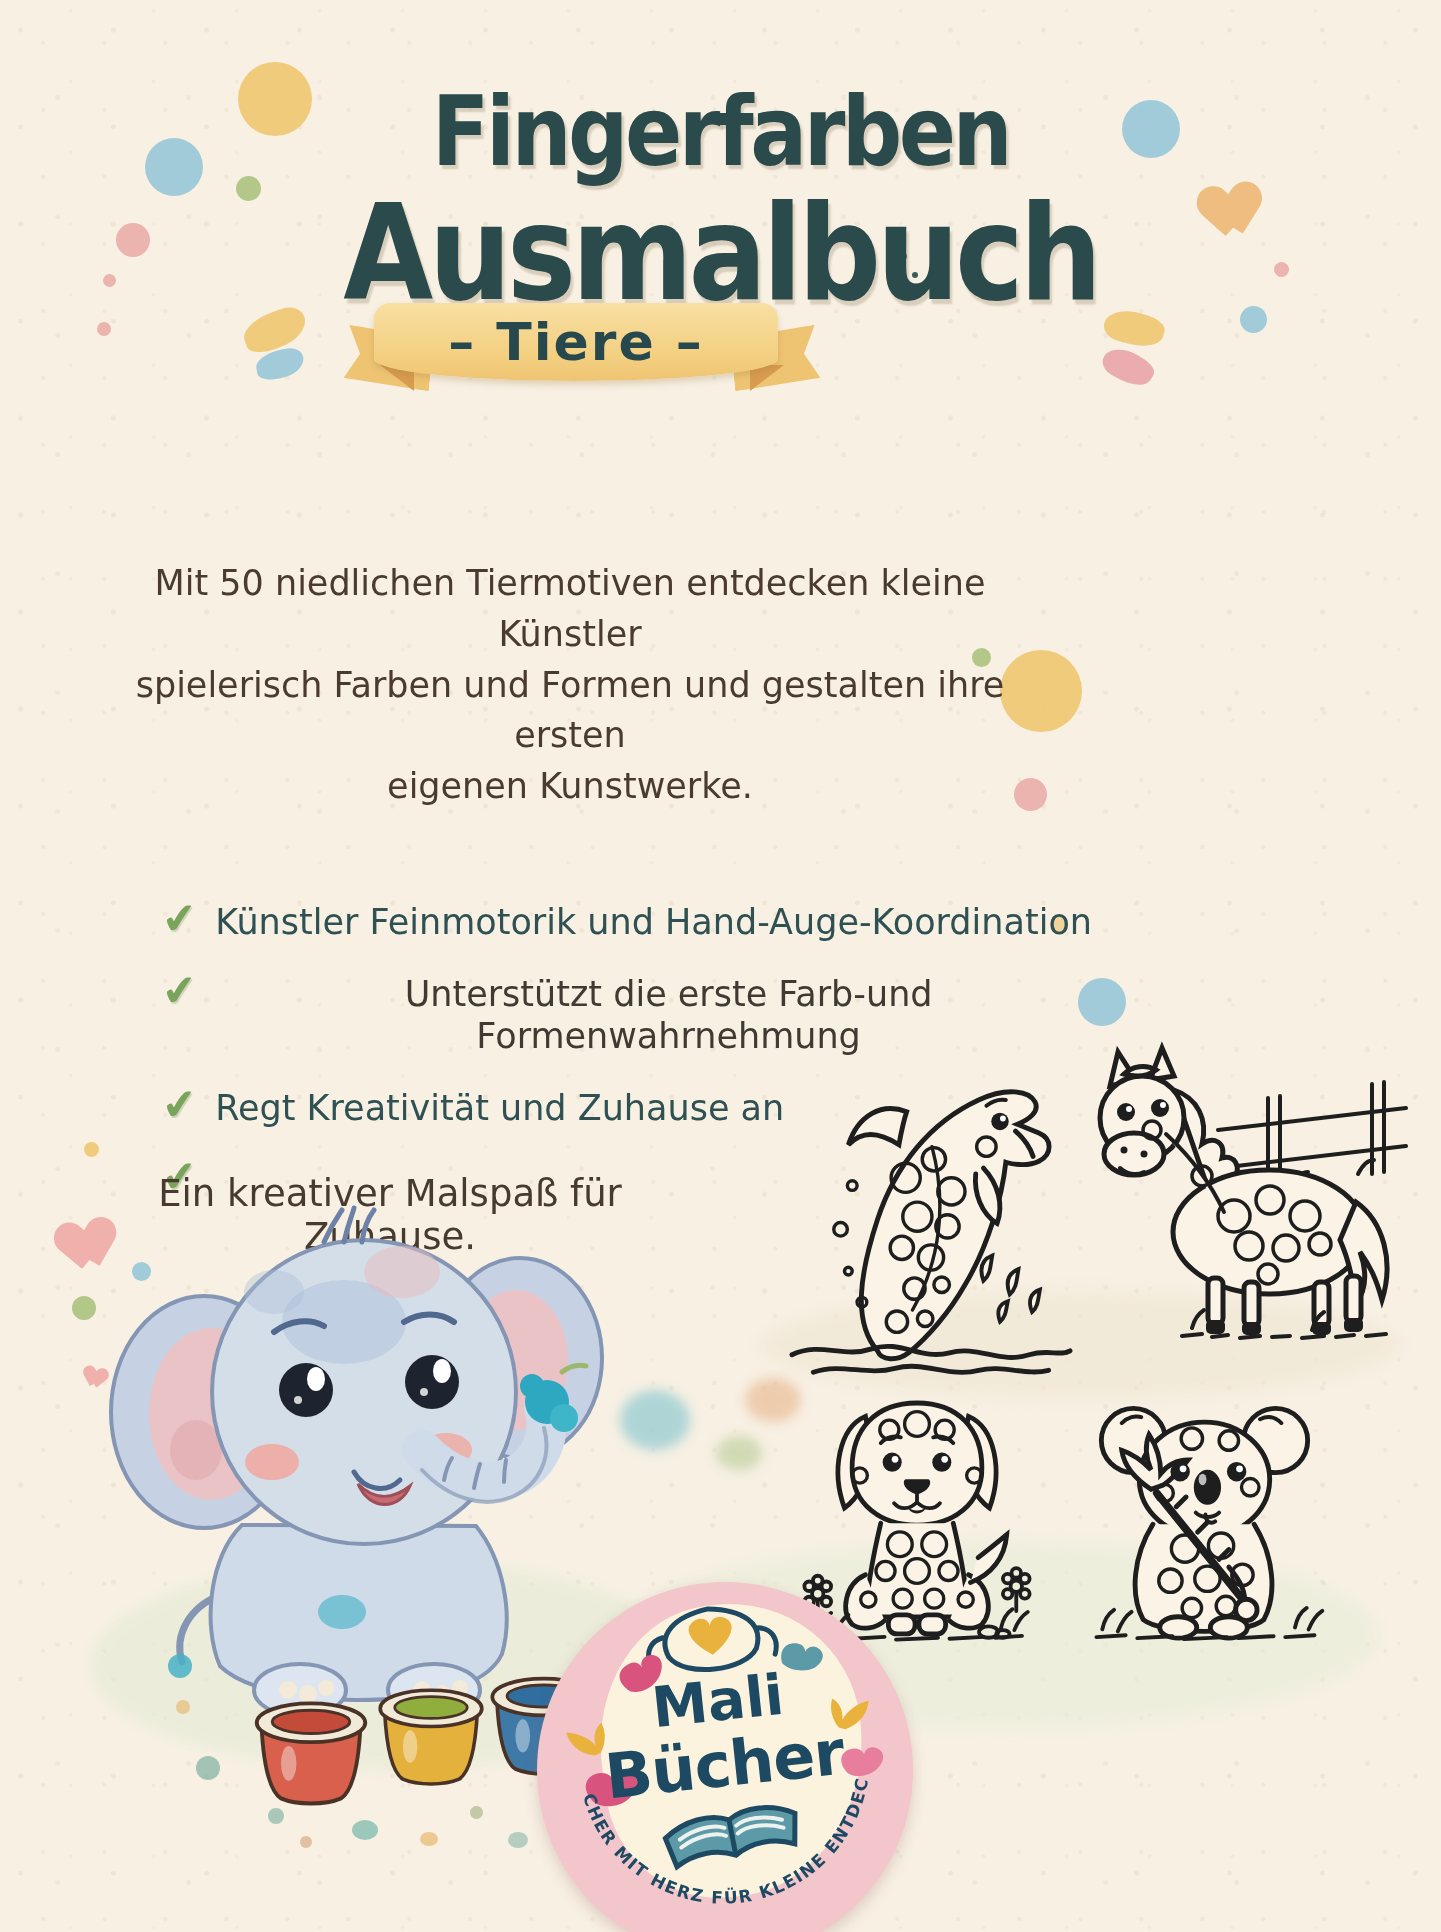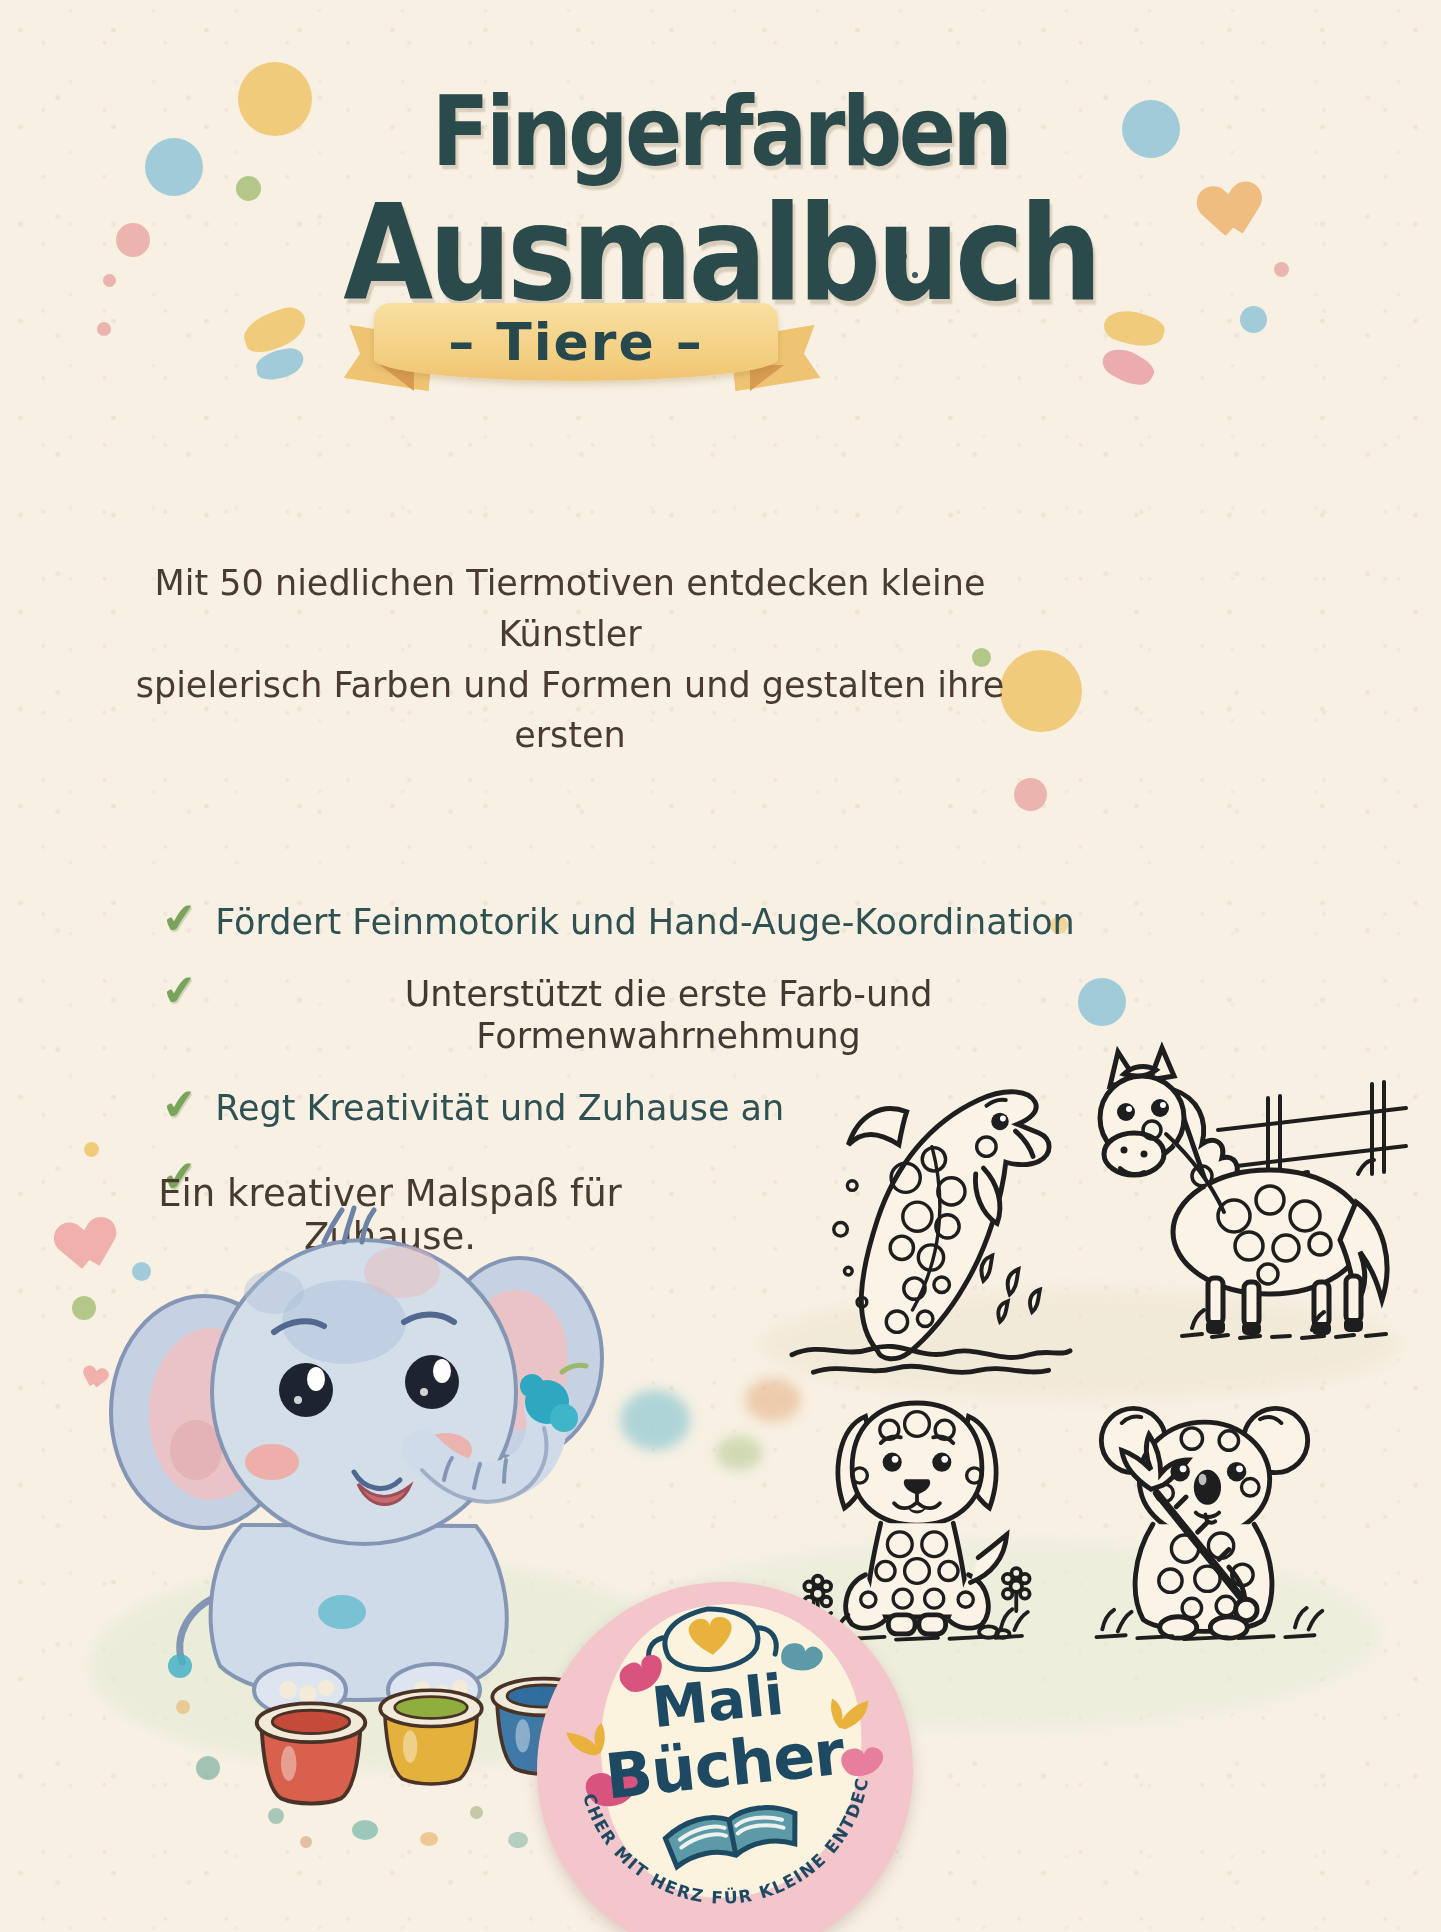--- a/index.html
+++ b/index.html
@@ -128,26 +128,27 @@
     <div class="rib-fold r"></div>
     <div class="rib-band">
       <span class="rib-text">– Tiere –</span>
     </div>
   </div>
 
 
   <div class="abs copy desc">
     <span>Mit 50 niedlichen Tiermotiven entdecken kleine Künstler</span><br>
     <span>spielerisch Farben und Formen und gestalten ihre ersten</span><br>
+    <span>eigenen Kunstwerke.</span>
   </div>
 
   <div class="abs checks">
     <div class="check-row">
       <span class="check-mark">✔</span>
-      <span class="check-text c-teal">Fördert Feinmotorik und Hand-Auge-Koordination</span>
+      <span class="check-text c-teal">Künstler Feinmotorik und Hand-Auge-Koordination</span>
     </div>
     <div class="check-row">
       <span class="check-mark">✔</span>
       <span class="check-text c-dark">Unterstützt die erste Farb-und Formenwahrnehmung</span>
     </div>
     <div class="check-row">
       <span class="check-mark">✔</span>
       <span class="check-text c-teal">Regt Kreativität und Zuhause an</span>
     </div>
     <div class="check-row">

